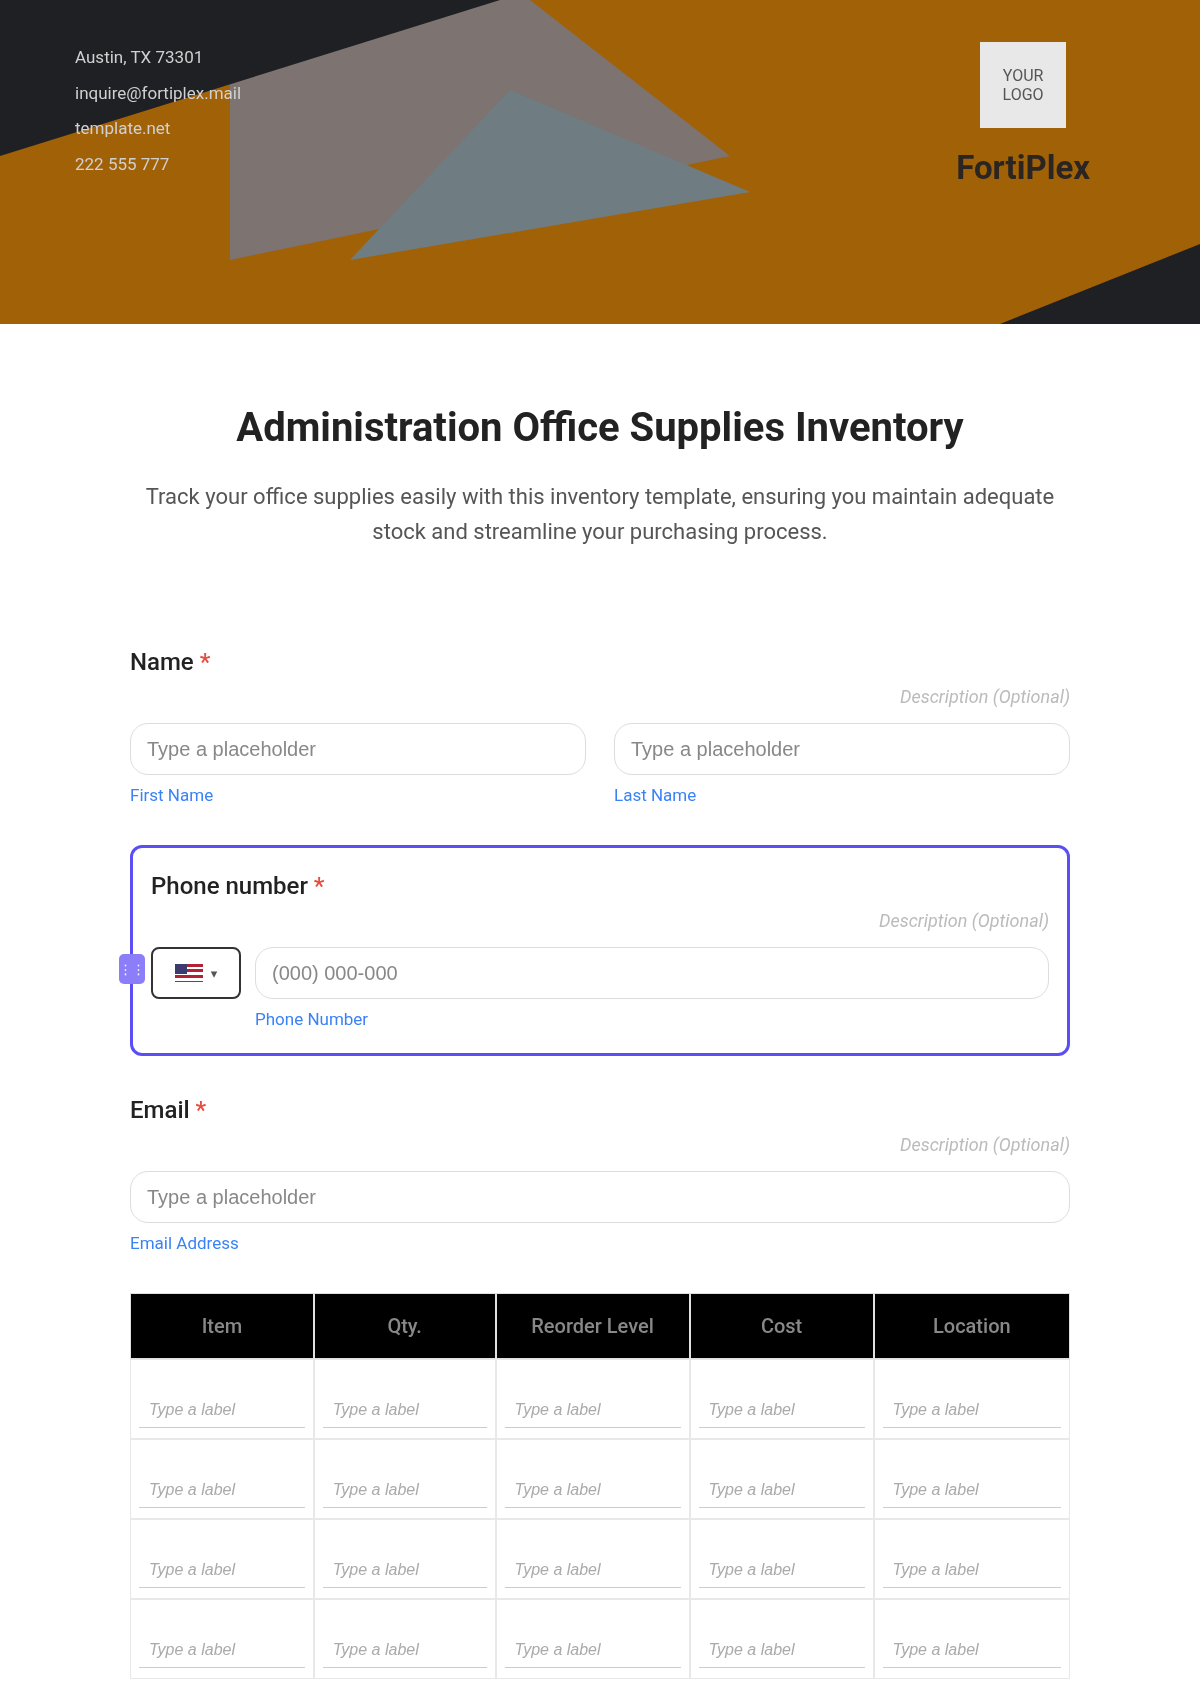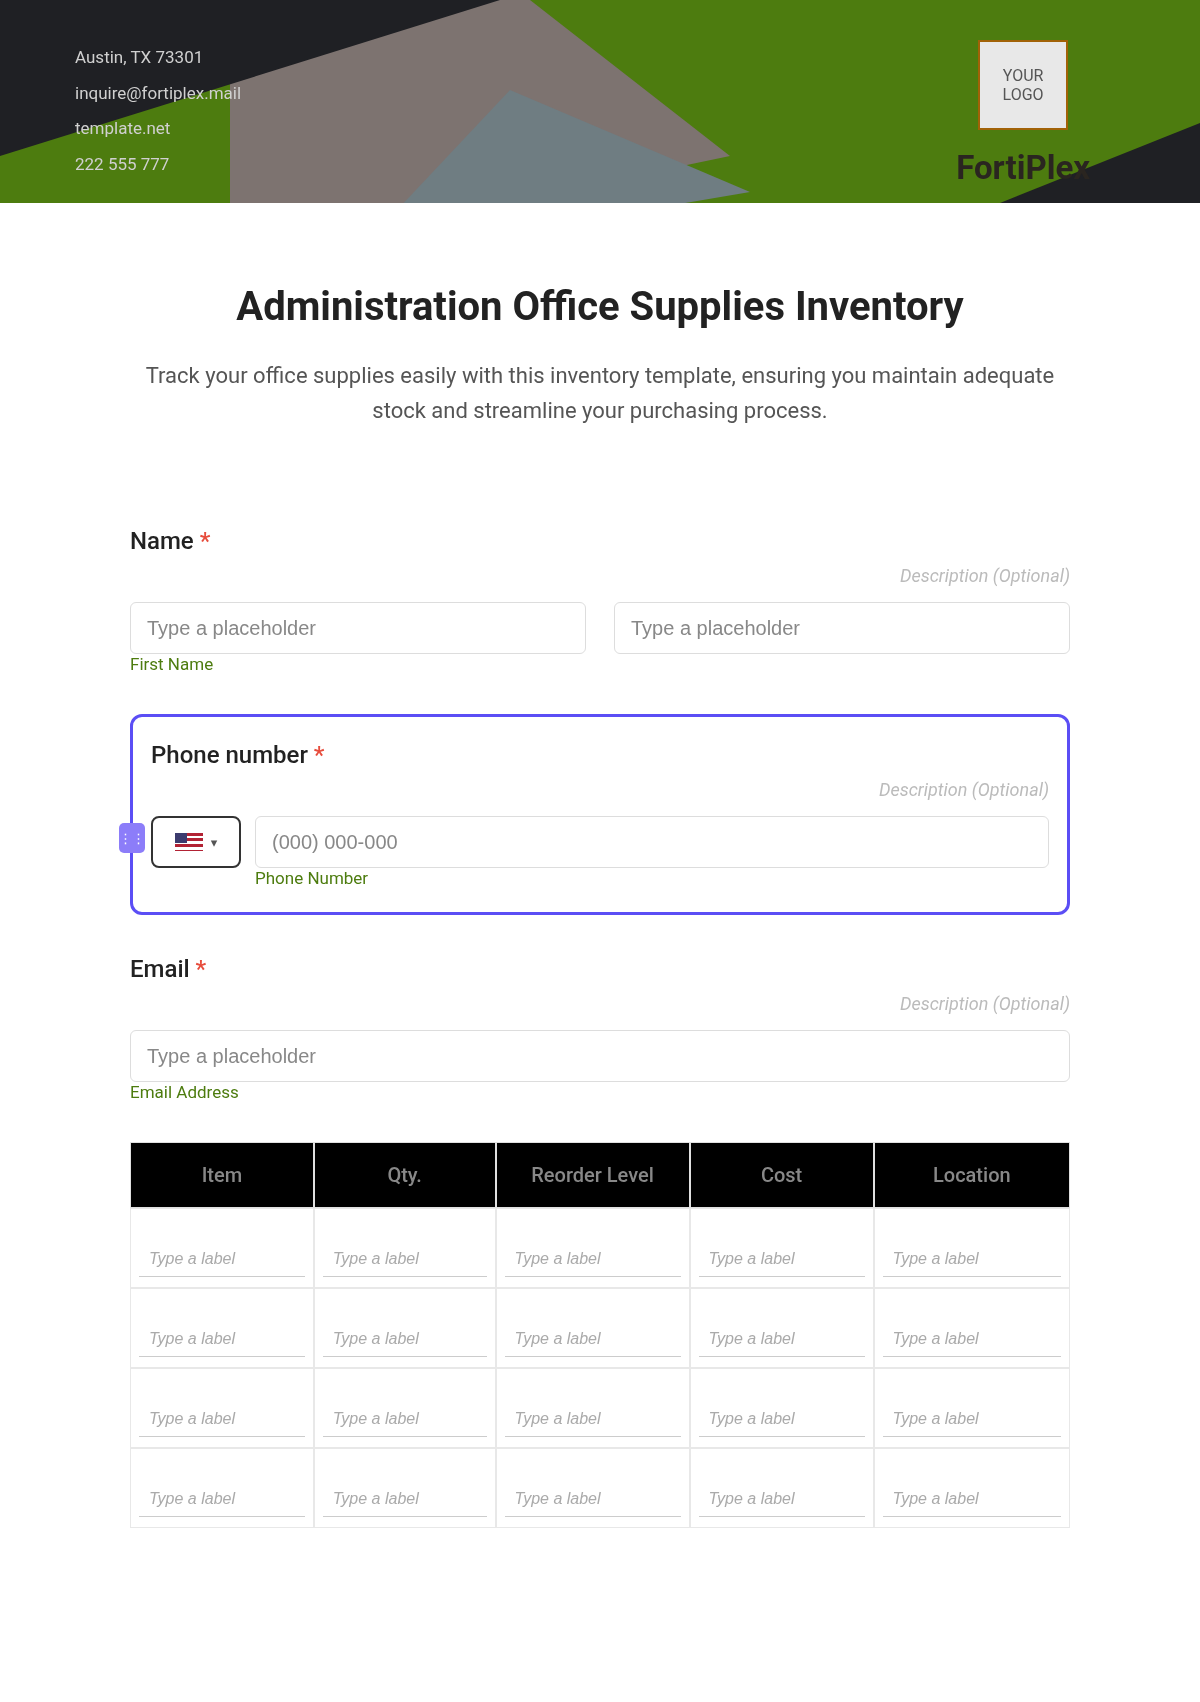--- a/index.html
+++ b/index.html
@@ -5,22 +5,22 @@
 * { box-sizing: border-box; margin: 0; padding: 0; }
 body {
   font-family: -apple-system, BlinkMacSystemFont, "Segoe UI", Roboto, sans-serif;
   background: #fff;
   width: 1200px;
   margin: 0 auto;
   color: #333;
 }
 .header {
   position: relative;
-  height: 203px;
-  background: #4d7c0f;
+  height: 324px;
+  background: #a16207;
   overflow: hidden;
 }
 .header-taupe {
   position: absolute;
   top: 0; left: 230px;
   width: 500px; height: 260px;
   background: #7d7370;
   clip-path: polygon(0 0, 60% 0, 100% 60%, 0 100%);
 }
 .header-slate {
@@ -106,30 +106,31 @@
   color: #bbb;
   margin-bottom: 16px;
   text-align: right;
 }
 .row { display: flex; gap: 28px; }
 .col { flex: 1; }
 .input {
   width: 100%;
   height: 52px;
   border: 1px solid #ddd;
-  border-radius: 6px;
+  border-radius: 18px;
   padding: 0 16px;
   font-size: 20px;
   color: #333;
   background: #fff;
 }
 .input::placeholder { color: #888; }
 .sublabel {
   font-size: 17px;
-  color: #4d7c0f;
+  color: #3b82f6;
+  margin-top: 10px;
 }
 .selected-block {
   border: 3px solid #5b4ef5;
   border-radius: 12px;
   padding: 24px 18px;
   margin-bottom: 40px;
   position: relative;
 }
 .drag-handle {
   position: absolute;
@@ -238,20 +239,21 @@
       <span>Name</span> <span class="req">*</span>
     </div>
     <div class="desc">Description (Optional)</div>
     <div class="row">
       <div class="col">
         <input class="input" placeholder="Type a placeholder" style="">
         <div class="sublabel">First Name</div>
       </div>
       <div class="col">
         <input class="input" placeholder="Type a placeholder" style="">
+        <div class="sublabel">Last Name</div>
       </div>
     </div>
   </div>
 
   <div class="selected-block">
     <div class="drag-handle">⋮⋮</div>
     <div class="field-label">
       <span>Phone number</span> <span class="req">*</span>
     </div>
     <div class="desc">Description (Optional)</div>

